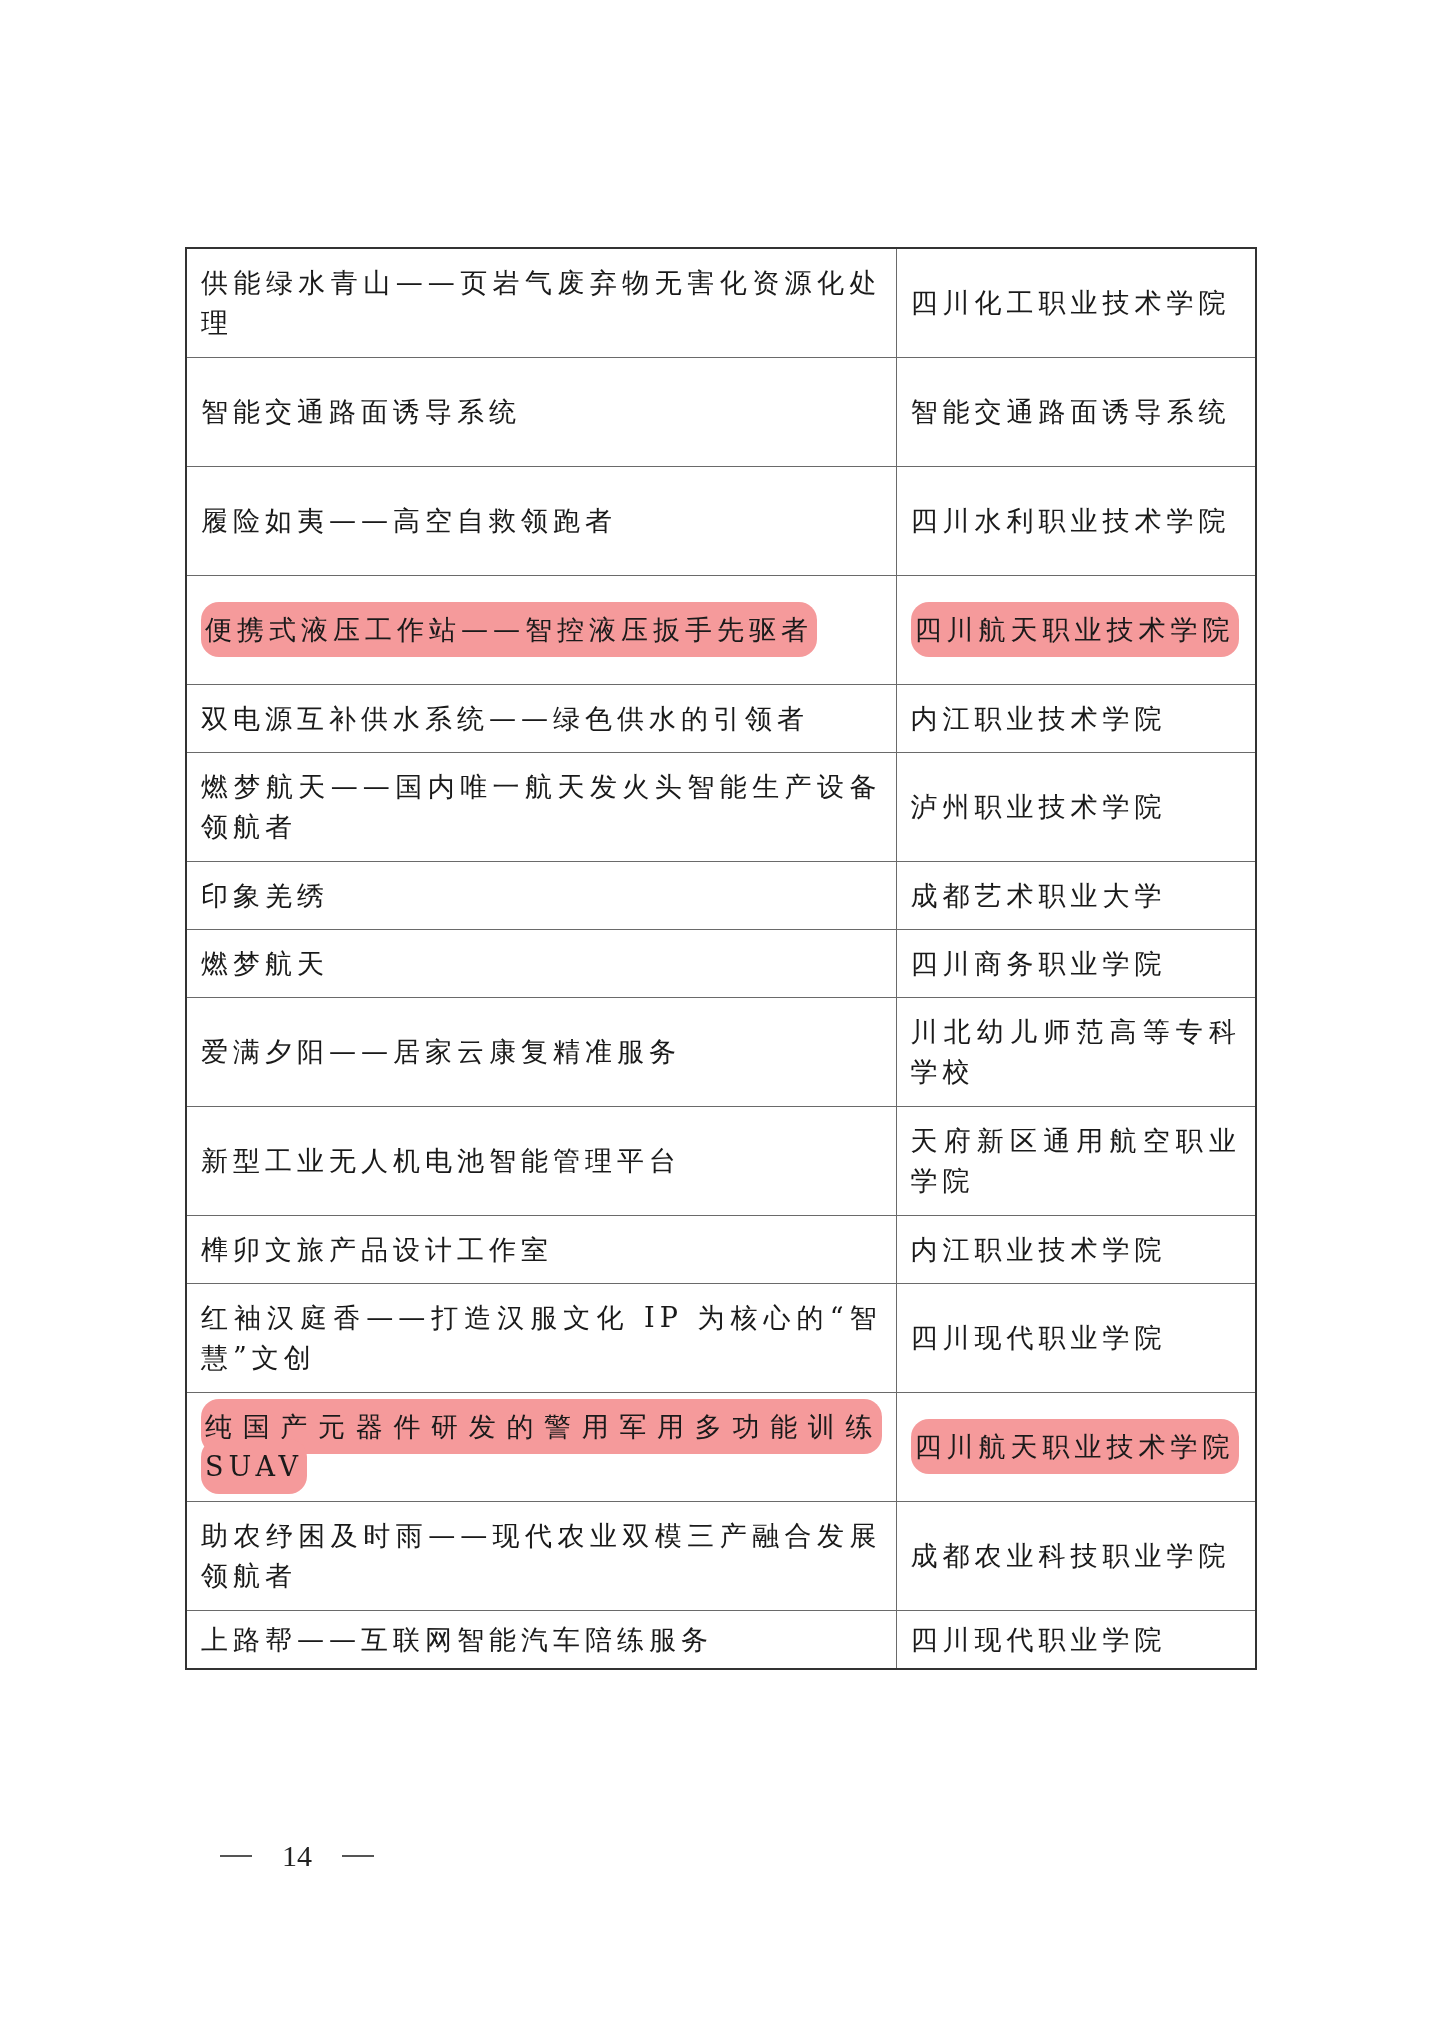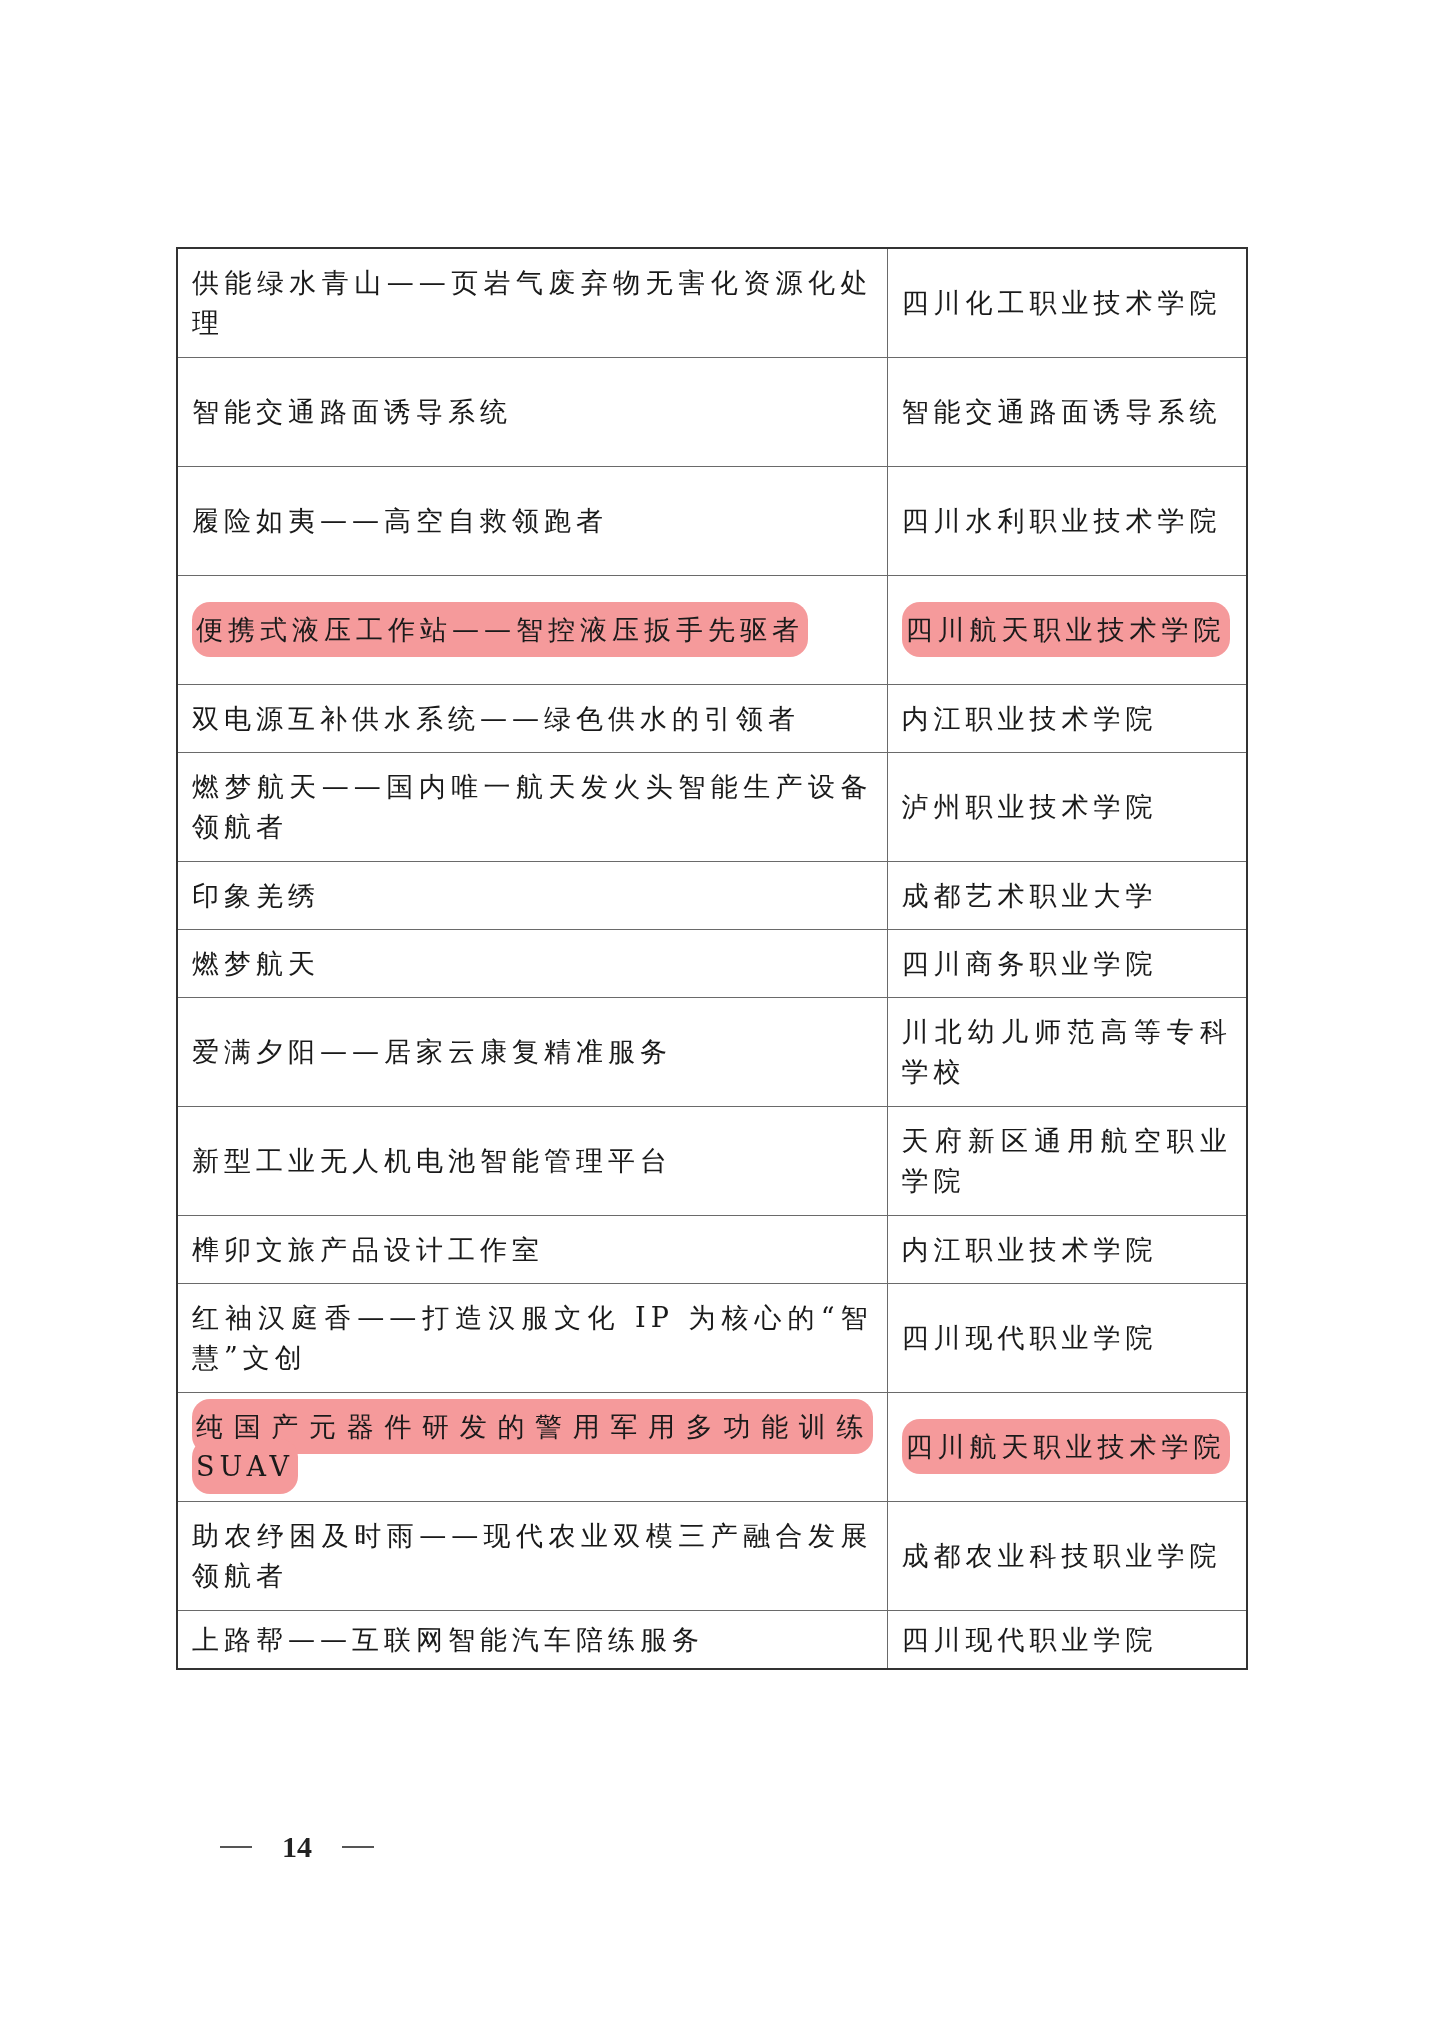--- a/index.html
+++ b/index.html
@@ -1,33 +1,33 @@
 <!DOCTYPE html>
 <html><head>
 <meta charset="utf-8">
 <style>
   html, body { margin:0; padding:0; background:#ffffff; }
   body { width:1440px; height:2037px; position:relative; overflow:hidden;
          font-family:"DejaVu Serif","Liberation Serif",serif; color:#1a1a1a; }
-  table.award { position:absolute; left:176px; top:247px; width:1070px;
+  table.award { position:absolute; left:185px; top:247px; width:1070px;
                 border-collapse:collapse; border:2.5px solid #333; table-layout:fixed; }
   table.award td { border:1.5px solid #6a6a6a; padding:0 14px; vertical-align:middle;
                    font-size:27px; line-height:40px; letter-spacing:5px; }
   table.award col.c1 { width:710px; }
   table.award col.c2 { width:360px; }
   table.award tr.h2 td { height:108px; }
   table.award tr.h1 td { height:67px; }
   table.award tr.hlast td { height:57px; }
   td.just { text-align:justify; text-align-last:left; }
   .hl { background:#f59a9b; border-radius:18px; padding:12px 4px;
         box-decoration-break:clone; -webkit-box-decoration-break:clone; }
   .pagenum { position:absolute; top:1830px; left:220px; font-size:30px;
              font-family:"Liberation Serif",serif; color:#222; display:flex; align-items:center; }
   .pagenum .dash { display:inline-block; width:32px; height:1.5px; background:#555; }
-  .pagenum .num { margin:0 30px;font-weight:bold; }
+  .pagenum .num { margin:9px 30px; }
 </style>
 </head>
 <body>
 
 <table class="award">
   <colgroup>
       <col class="c1">
       <col class="c2">
     </colgroup>
   <tbody>

